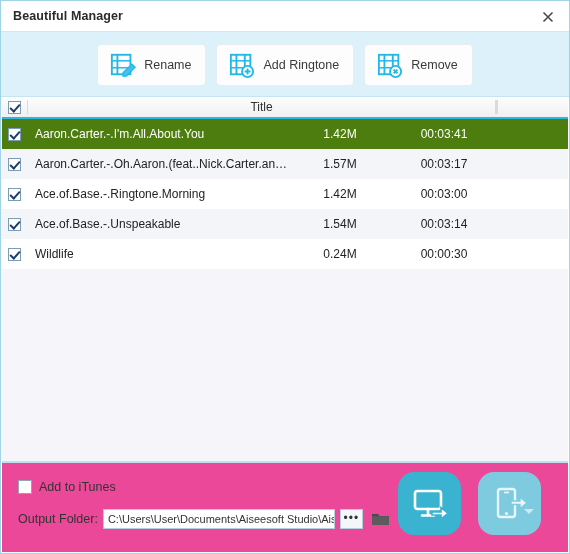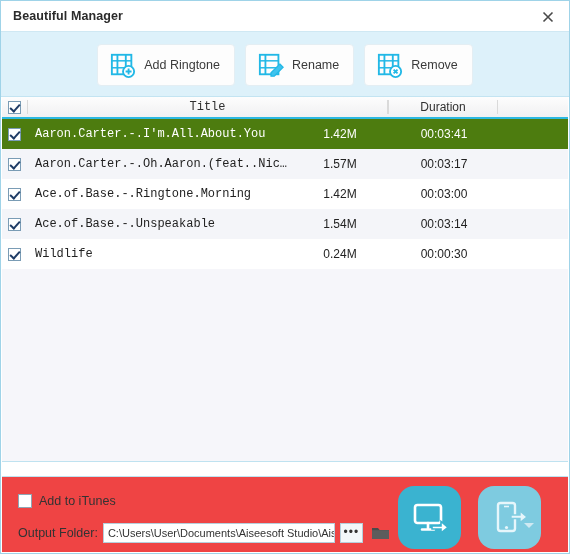--- a/index.html
+++ b/index.html
@@ -99,21 +99,21 @@
     color: #2f2f2f;
   }
   .th-sep { width: 1px; height: 14px; background: #dadada; }
   .col-check {
     width: 25px;
     display: flex;
     align-items: center;
     justify-content: center;
     flex: 0 0 25px;
   }
-  .col-title  { flex: 1 1 auto; padding-left: 8px; font-family: Liberation Mono, monospace; }
+  .col-title  { flex: 1 1 auto; padding-left: 8px; }
   .col-size   { flex: 0 0 100px; text-align: center; }
   .col-dur    { flex: 0 0 108px; text-align: center; }
   .col-tail   { flex: 0 0 70px; }
   .thead .col-title { text-align: center; padding-left: 0; }
 
   .rows { position: absolute; top: 22px; left: 0; right: 0; bottom: 0; overflow: hidden; }
   .row {
     display: flex;
     align-items: center;
     height: 30px;
@@ -147,22 +147,22 @@
     border: solid #1f3c66;
     border-width: 0 2px 2px 0;
     transform: rotate(42deg);
   }
 
   
   .bottom {
     position: absolute;
     left: 1px; right: 1px;
     bottom: 1px;
-    height: 76px;
-    background: #ef4444;
+    height: 90px;
+    background: #ec4899;
     border-top: 1px solid #bfe2f0;
   }
   .itunes-row {
     position: absolute;
     left: 16px;
     top: 17px;
     display: flex;
     align-items: center;
     gap: 7px;
   }
@@ -236,47 +236,47 @@
   <div class="titlebar">
     <div class="titlebar-title">Beautiful Manager</div>
     <div class="close-btn">
       <svg width="14" height="14" viewBox="0 0 14 14">
         <path d="M2.5 2.5 L11.5 11.5 M11.5 2.5 L2.5 11.5" stroke="#4a4a4a" stroke-width="1.6" fill="none"></path>
       </svg>
     </div>
   </div>
 
   <div class="toolbar">
+
+    <div class="tool-btn">
+      <svg class="tool-icon" viewBox="0 0 30 28">
+        <rect x="3" y="3" width="20" height="21" fill="none" stroke="#22b8e6" stroke-width="2"></rect>
+        <line x1="9" y1="3" x2="9" y2="24" stroke="#22b8e6" stroke-width="2"></line>
+        <line x1="3" y1="9.5" x2="23" y2="9.5" stroke="#22b8e6" stroke-width="1.6"></line>
+        <line x1="3" y1="17" x2="23" y2="17" stroke="#22b8e6" stroke-width="1.6"></line>
+        <path d="M24.5 13 L28 16.5 L18.5 26 L15 26 L15 22.5 Z" fill="#3fc3ee" stroke="#22b8e6" stroke-width="1.4"></path>
+      </svg>
+      <span class="label">Rename</span>
+    </div>
 
     <div class="tool-btn">
       <svg class="tool-icon" viewBox="0 0 30 28">
         <rect x="3" y="3" width="21" height="21" fill="none" stroke="#22b8e6" stroke-width="2"></rect>
         <line x1="9" y1="3" x2="9" y2="24" stroke="#22b8e6" stroke-width="2"></line>
         <line x1="18" y1="3" x2="18" y2="24" stroke="#22b8e6" stroke-width="2"></line>
         <line x1="3" y1="9.5" x2="24" y2="9.5" stroke="#22b8e6" stroke-width="1.6"></line>
         <line x1="3" y1="17" x2="24" y2="17" stroke="#22b8e6" stroke-width="1.6"></line>
         <circle cx="21" cy="21" r="6" fill="#ffffff" stroke="#22b8e6" stroke-width="2"></circle>
         <path d="M21 17.8 V24.2 M17.8 21 H24.2" stroke="#22b8e6" stroke-width="2"></path>
       </svg>
       <span class="label">Add Ringtone</span>
     </div>
 
     <div class="tool-btn">
       <svg class="tool-icon" viewBox="0 0 30 28">
-        <rect x="3" y="3" width="20" height="21" fill="none" stroke="#22b8e6" stroke-width="2"></rect>
-        <line x1="9" y1="3" x2="9" y2="24" stroke="#22b8e6" stroke-width="2"></line>
-        <line x1="3" y1="9.5" x2="23" y2="9.5" stroke="#22b8e6" stroke-width="1.6"></line>
-        <line x1="3" y1="17" x2="23" y2="17" stroke="#22b8e6" stroke-width="1.6"></line>
-        <path d="M24.5 13 L28 16.5 L18.5 26 L15 26 L15 22.5 Z" fill="#3fc3ee" stroke="#22b8e6" stroke-width="1.4"></path>
-      </svg>
-      <span class="label">Rename</span>
-    </div>
-
-    <div class="tool-btn">
-      <svg class="tool-icon" viewBox="0 0 30 28">
         <rect x="3" y="3" width="21" height="21" fill="none" stroke="#22b8e6" stroke-width="2"></rect>
         <line x1="9" y1="3" x2="9" y2="24" stroke="#22b8e6" stroke-width="2"></line>
         <line x1="18" y1="3" x2="18" y2="24" stroke="#22b8e6" stroke-width="2"></line>
         <line x1="3" y1="9.5" x2="24" y2="9.5" stroke="#22b8e6" stroke-width="1.6"></line>
         <line x1="3" y1="17" x2="24" y2="17" stroke="#22b8e6" stroke-width="1.6"></line>
         <circle cx="21" cy="21" r="6" fill="#ffffff" stroke="#22b8e6" stroke-width="2"></circle>
         <path d="M18.9 18.9 L23.1 23.1 M23.1 18.9 L18.9 23.1" stroke="#22b8e6" stroke-width="2"></path>
       </svg>
       <span class="label">Remove</span>
     </div>
@@ -286,21 +286,20 @@
   <div class="table-wrap">
 
     <div class="thead">
       <div class="col-check">
         <span class="cb checked"></span>
       </div>
       <div class="th-sep"></div>
       <div class="col-title">Title</div>
       <div class="th-sep"></div>
       <div class="th-sep"></div>
-      <div class="col-dur">Duration</div>
       <div class="th-sep"></div>
       <div class="col-tail"></div>
     </div>
 
     <div class="rows" id="rows">
         <div class="row odd selected">
           <div class="col-check">
             <span class="cb checked"></span>
           </div>
           <div class="col-title">Aaron.Carter.-.I'm.All.About.You</div>

